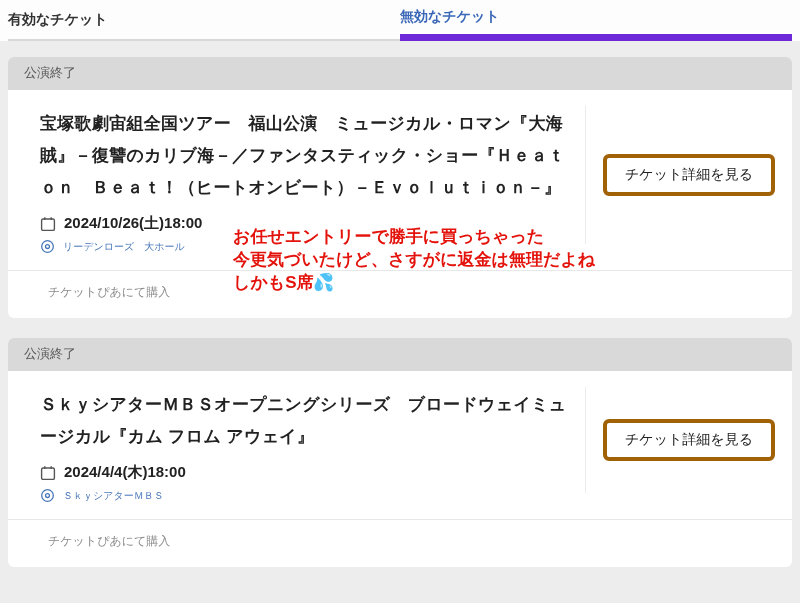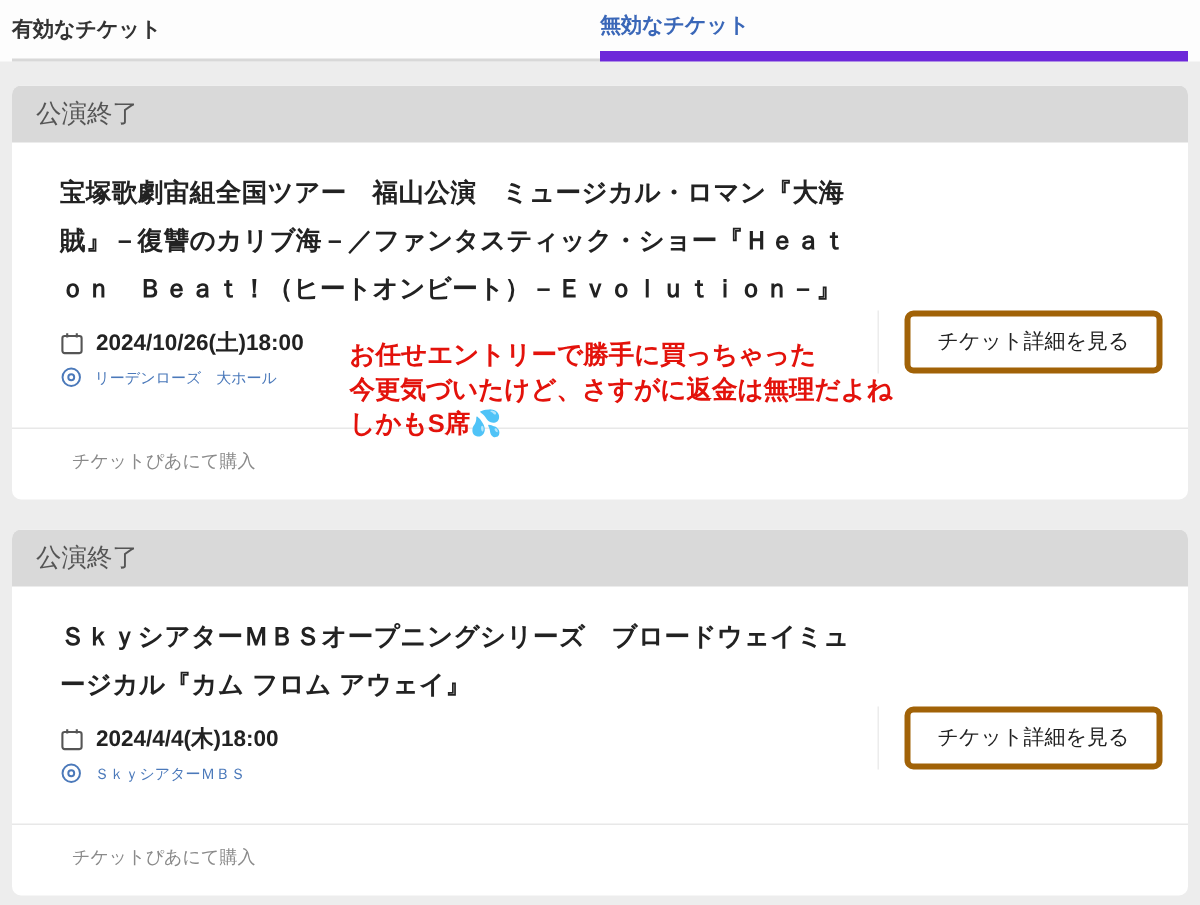--- a/index.html
+++ b/index.html
@@ -36,24 +36,24 @@
   .page { padding:16px 8px 0 8px; }
   .card {
     background:#ffffff;
     border-radius:6px;
     overflow:hidden;
     margin-bottom:20px;
   }
   .card-status {
     background:#d9d9d9;
     color:#555;
-    font-size:17px;
+    font-size:13px;
     padding:7px 16px 8px 16px;
   }
-  .card-body { display:flex;align-items:flex-end; }
+  .card-body { display:flex; }
   .card-main { flex:1; padding:18px 6px 16px 32px; box-sizing:border-box; }
   .title {
     font-size:17px;
     font-weight:bold;
     color:#222;
     line-height:32px;
     letter-spacing:0.3px;
   }
   .meta { display:flex; align-items:center; gap:8px; }
   .meta.date { margin-top:10px; font-weight:bold; font-size:15px; color:#222; }
@@ -76,21 +76,20 @@
     font-size:14px;
     color:#222;
     cursor:pointer;
     white-space:nowrap;
   }
   .card-footer {
     border-top:1px solid #e8e8e8;
     color:#8a8a8a;
     font-size:12px;
     padding:13px 16px 17px 40px;
-    margin-top:10px;
   }
 
   
   .annotation {
     position:absolute;
     left:233px; top:225px;
     color:#e3120b;
     font-weight:bold;
     font-size:17px;
     line-height:23px;

